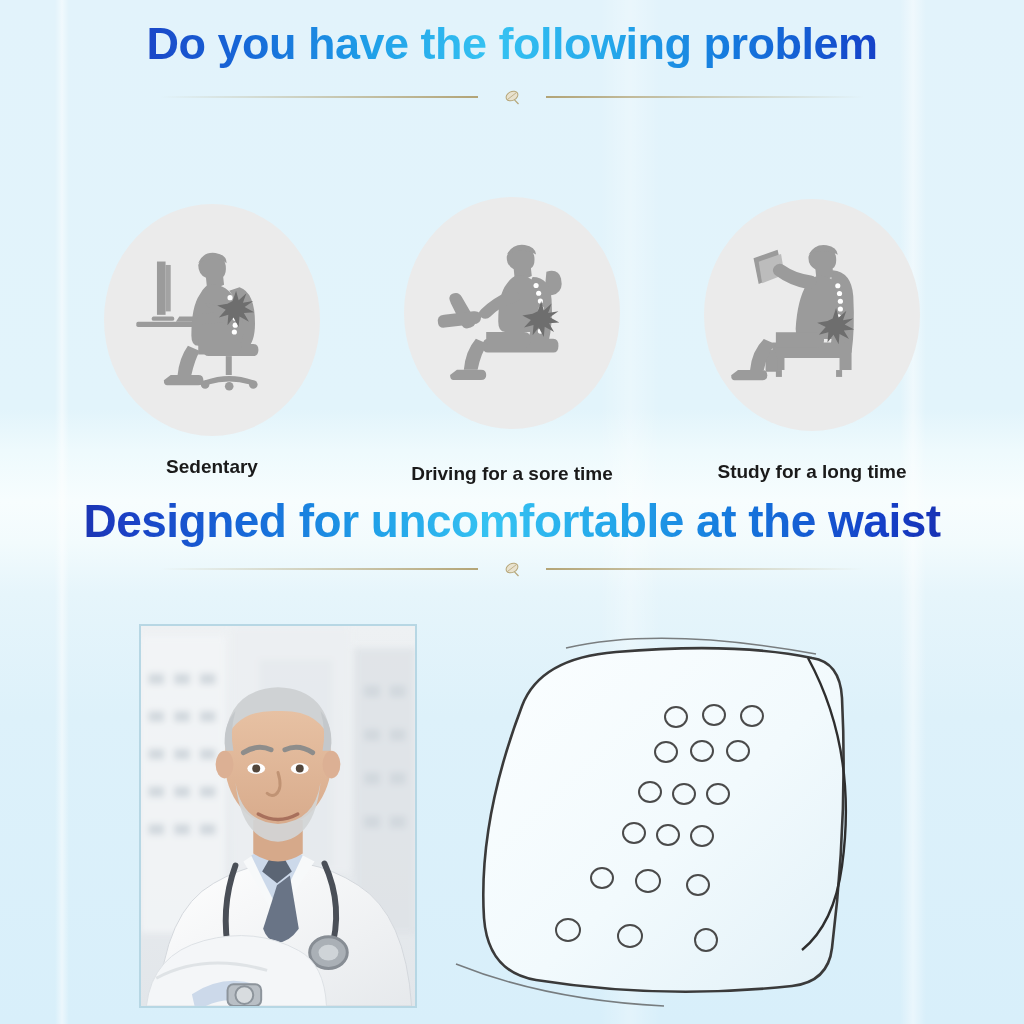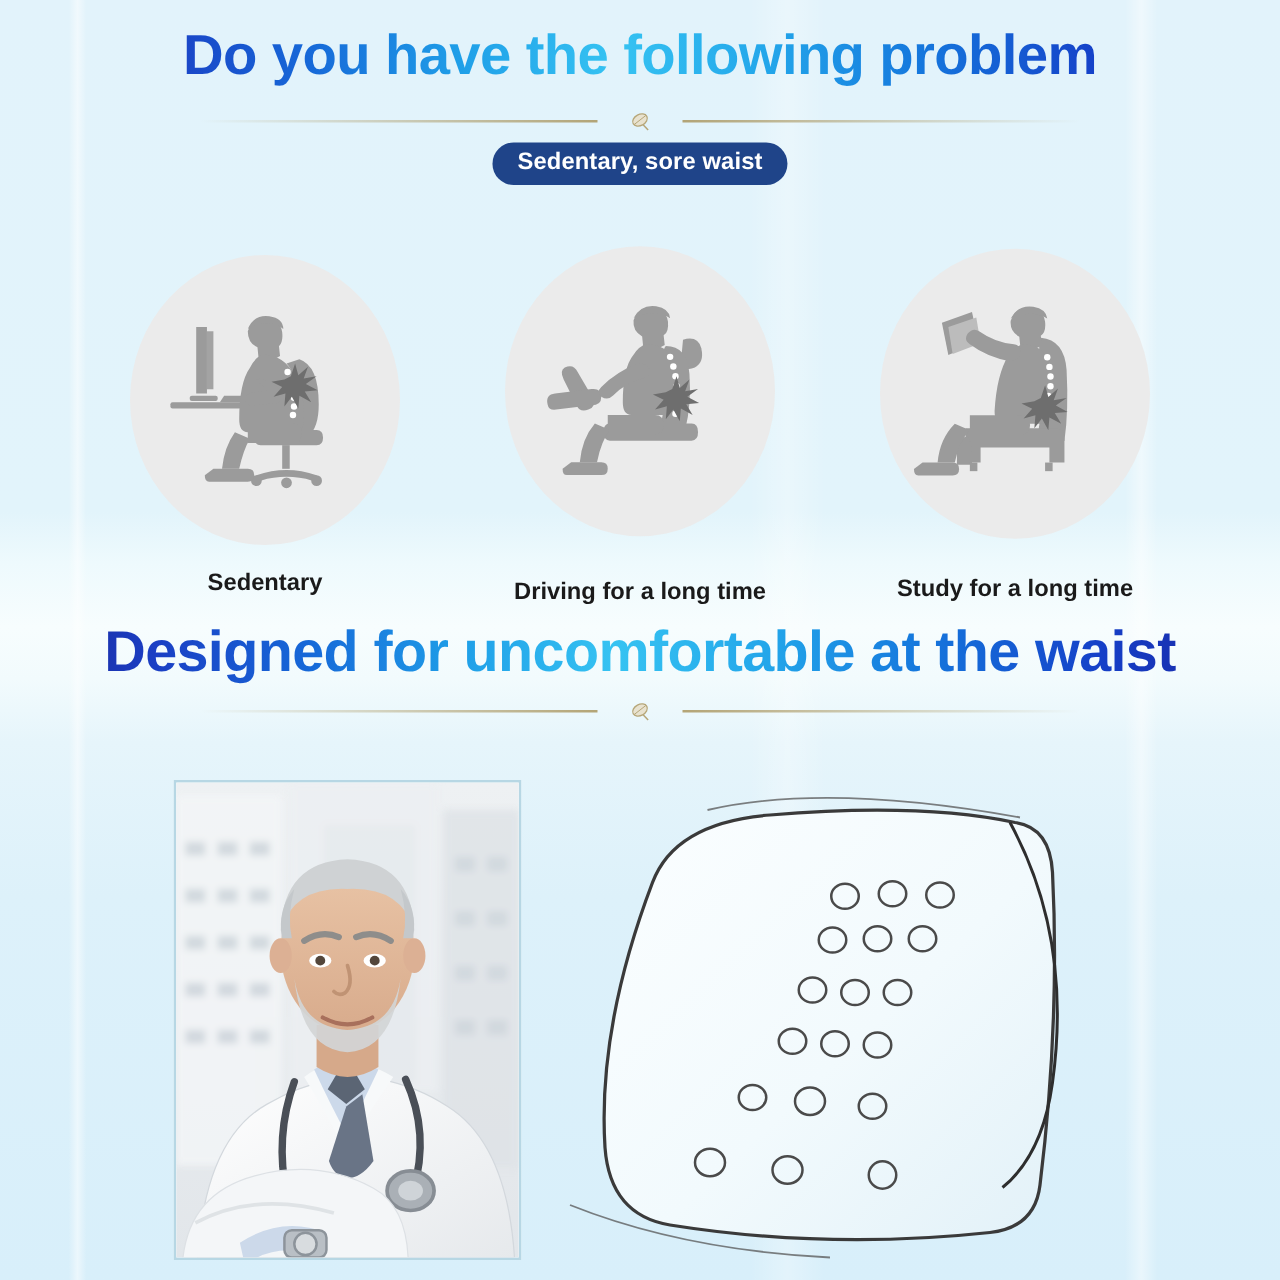--- a/index.html
+++ b/index.html
@@ -161,21 +161,20 @@
     <div class="rule right"></div>
     <div class="orn">
       <svg viewBox="0 0 20 20">
         <ellipse cx="10" cy="9" rx="6.2" ry="4.4" transform="rotate(-28 10 9)" fill="#e8e2cf" stroke="#b6a678" stroke-width="1"></ellipse>
         <path d="M5.5 12.5 L14.5 5.5" stroke="#b6a678" stroke-width=".8" fill="none"></path>
         <path d="M12.5 12.8 L16.5 17" stroke="#b6a678" stroke-width="1.2" fill="none"></path>
       </svg>
     </div>
   </div>
 
-  <div id="subtitle-pill">Sedentary, sore waist</div>
 
   <div id="problem-row">
 
     <div class="problem-card" id="card-0">
       <div class="problem-circle">
         <span>
           <svg viewBox="0 0 200 200">
             <g fill="#9b9b9b">
 
               <rect x="12" y="102" width="96" height="6" rx="2"></rect>
@@ -264,21 +263,21 @@
                 <circle cx="134" cy="95" r="3"></circle>
               <circle cx="134" cy="112" r="3"></circle>
                 <circle cx="133" cy="121" r="3"></circle>
             </g>
             <g fill="#6e6e6e">
               <path d="M130 98 l4 -12 l3 11 l9 -8 l-4 11 l12 -2 l-10 7 l11 6 l-12 1 l6 10 l-11 -6 l-1 12 l-6 -11 l-7 9 l1 -12 l-11 3 l8 -9 l-10 -5 l12 -2z"></path>
             </g>
           </svg>
         </span>
       </div>
-      <div class="problem-label">Driving for a long time</div>
+      <div class="problem-label">Driving for a sore time</div>
     </div>
 
     <div class="problem-card" id="card-2">
       <div class="problem-circle">
         <span>
           <svg viewBox="0 0 200 200">
             <g fill="#9b9b9b">
 
               <path d="M124 48 q22 2 24 30 q2 38 -2 66 h-26 q8 -40 4 -66 q-3 -26 0 -30z"></path>
 

